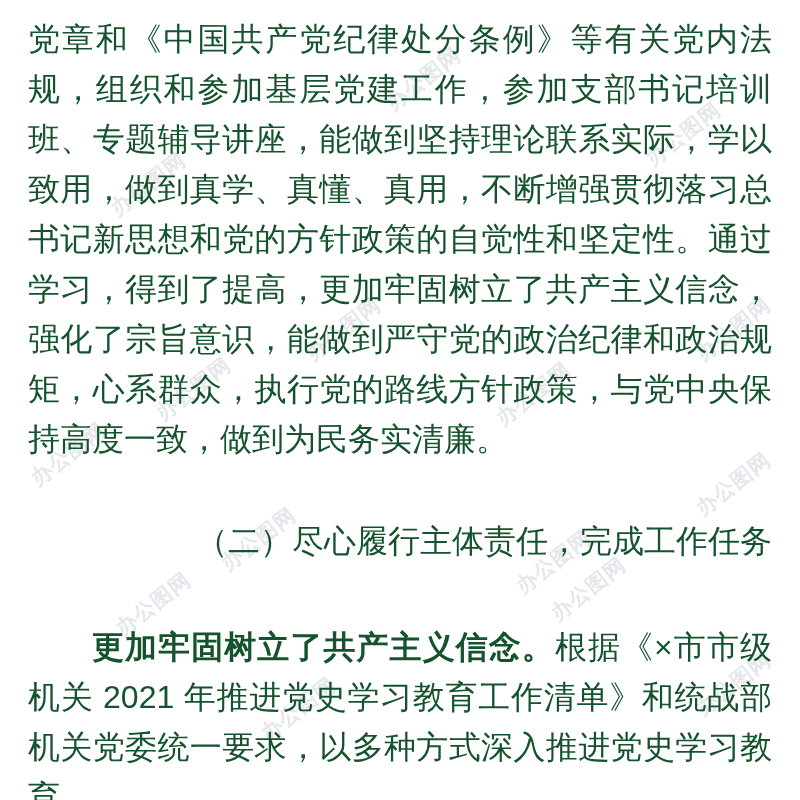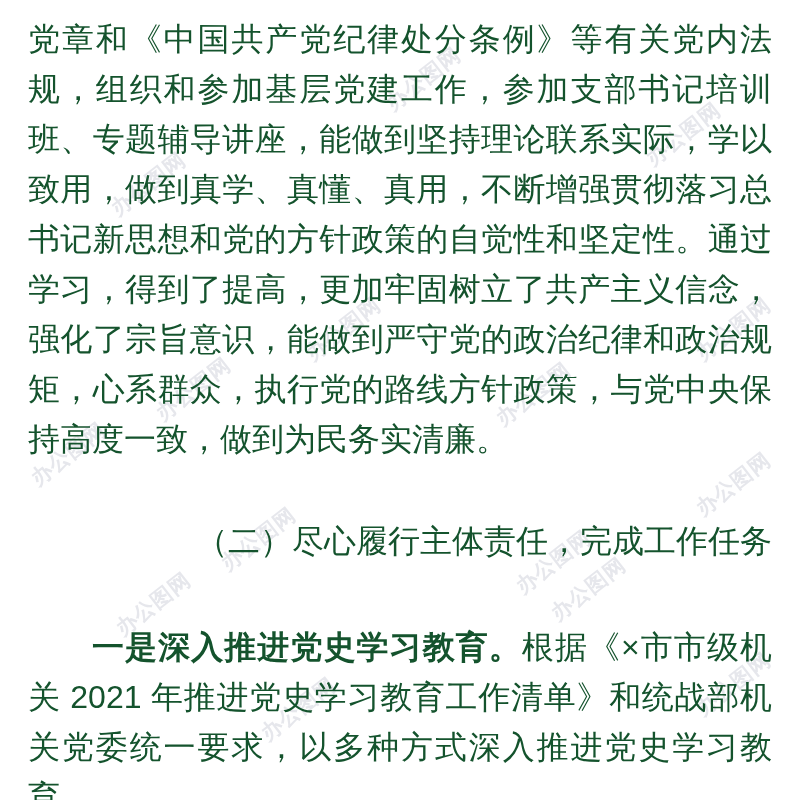--- a/index.html
+++ b/index.html
@@ -114,18 +114,18 @@
 
     <div class="spacer-md"></div>
 
     <p class="heading">（二）尽心履行主体责任，完成工作任务</p>
 
     <div class="spacer-sm"></div>
 
 
     <div class="spacer-sm"></div>
 
-    <p class="indent"><span class="b">一是深入推进党史学习教育。</span><span>根据《×市市级机关 2021 年推进党史学习教育工作清单》和统战部机关党委统一要求，以多种方式深入推进党史学习教育。</span></p>
+    <p class="indent"><span class="b">更加牢固树立了共产主义信念。</span><span>根据《×市市级机关 2021 年推进党史学习教育工作清单》和统战部机关党委统一要求，以多种方式深入推进党史学习教育。</span></p>
 
     <div class="spacer-sm"></div>
 
   </div>
 </div>
 
 </body></html>

